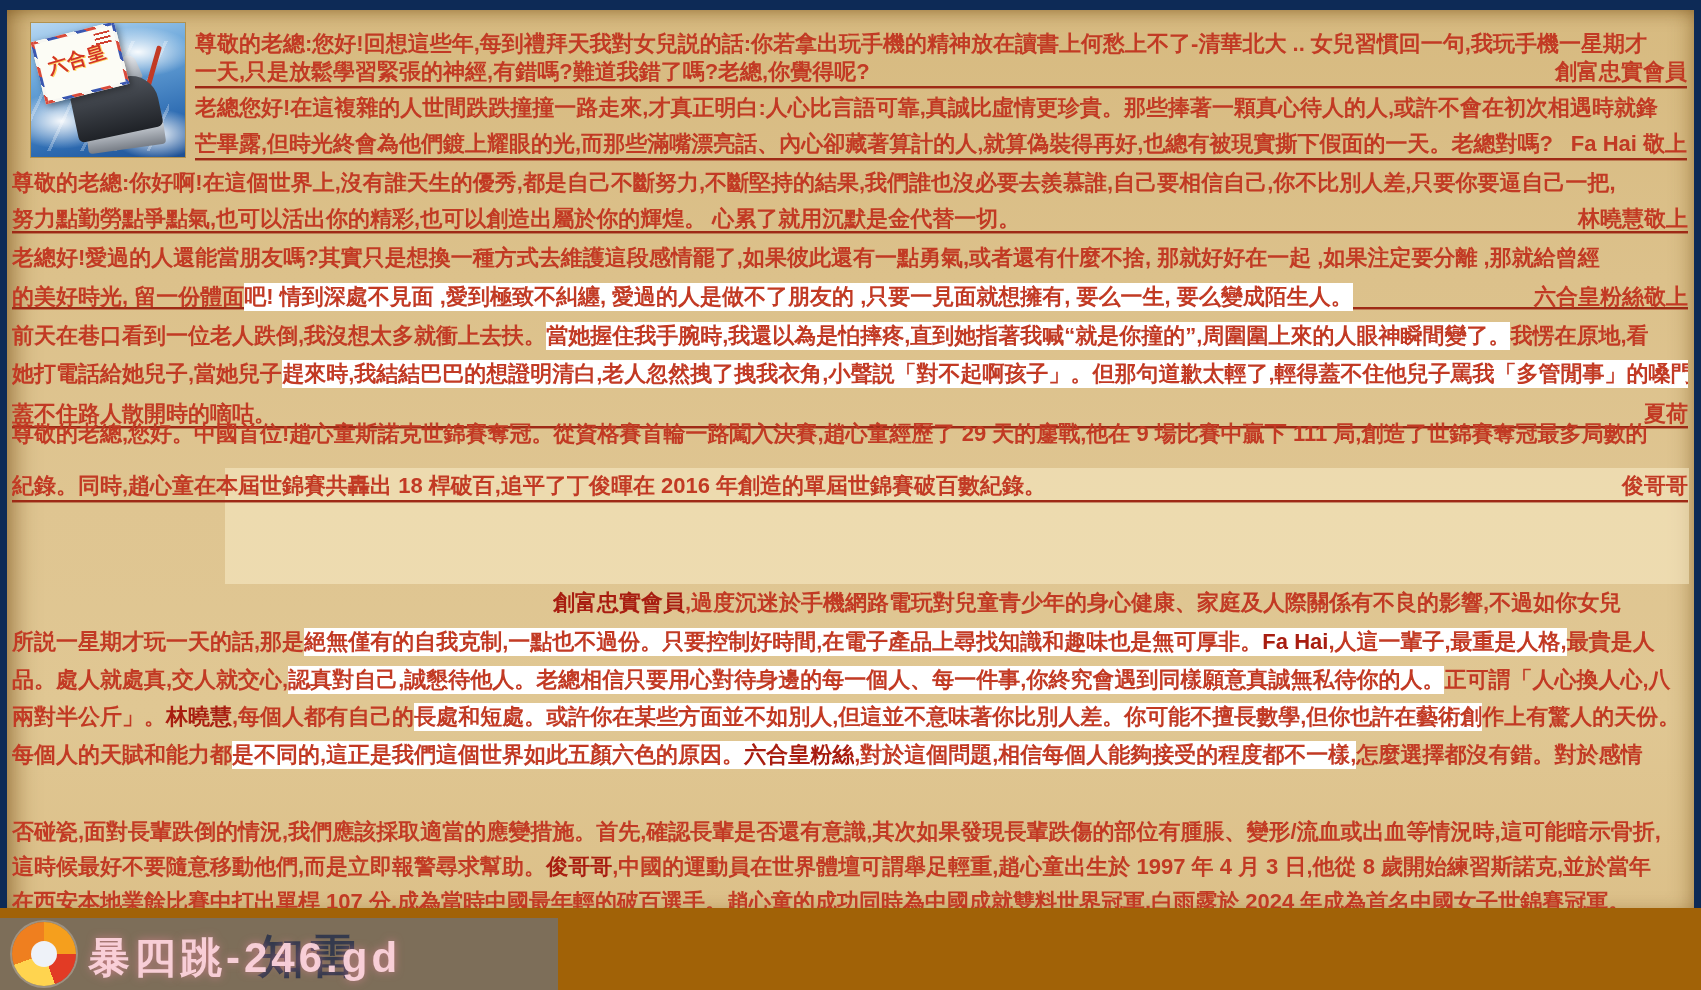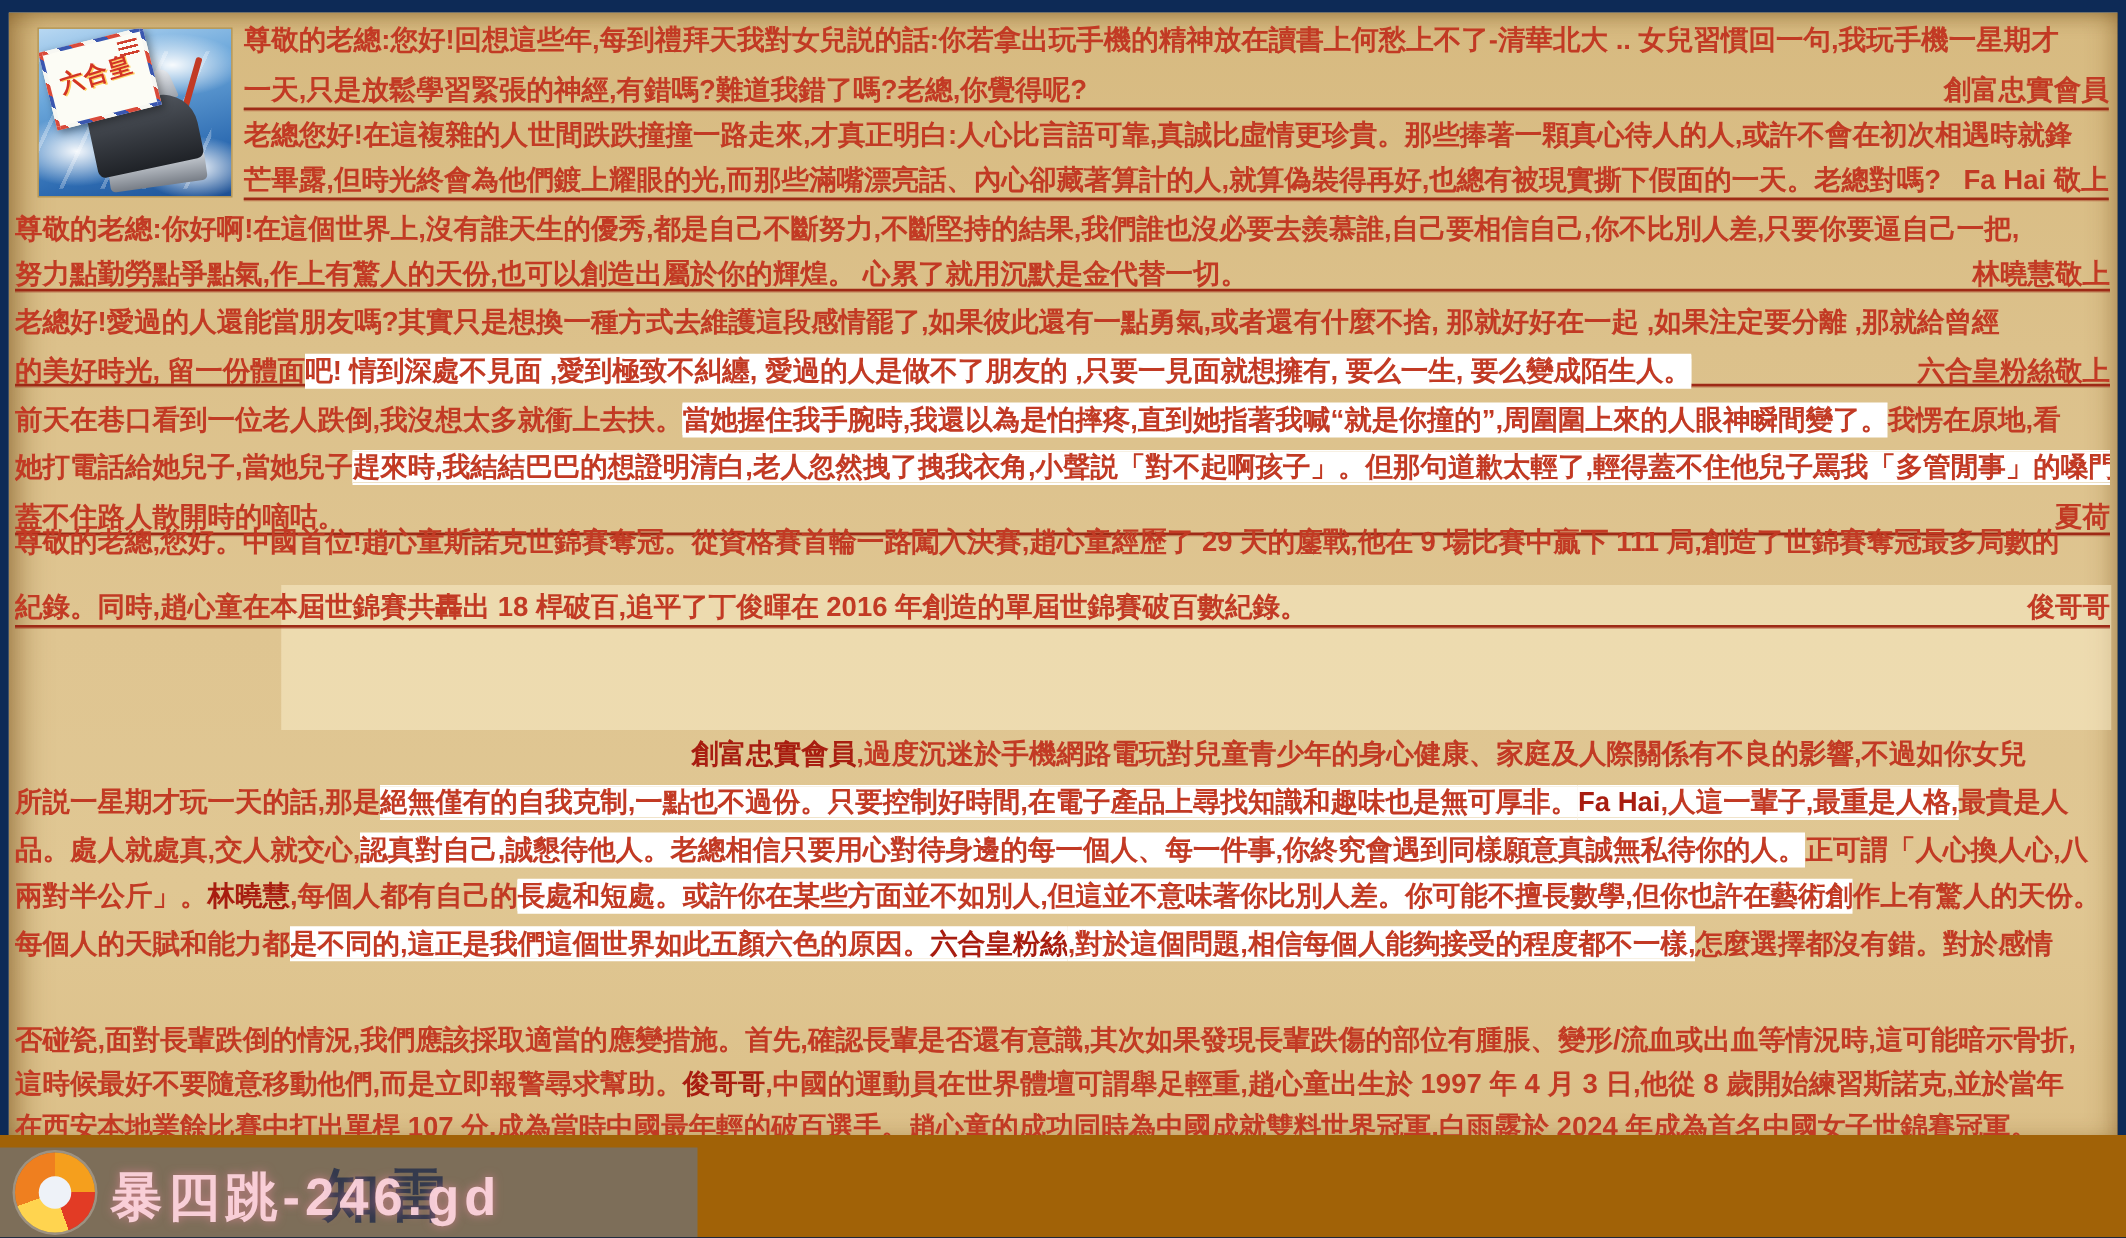--- a/index.html
+++ b/index.html
@@ -80,41 +80,41 @@
 
     <div class="band"></div>
 
     <div class="rule" style="left:188px;top:76px;width:1492px"></div>
     <div class="rule" style="left:188px;top:148px;width:1492px"></div>
     <div class="rule" style="left:5px;top:221px;width:1676px"></div>
     <div class="rule" style="left:5px;top:297px;width:1676px"></div>
     <div class="rule" style="left:5px;top:416px;width:1676px"></div>
     <div class="rule" style="left:5px;top:490px;width:1676px"></div>
 
-    <div class="ln" style="left:188px;top:8px;width:1492px">
+    <div class="ln" style="left:188px;top:20px;width:1492px">
       <span class="t"><span>尊敬的老總:您好!回想這些年,每到禮拜天我對女兒説的話:你若拿出玩手機的精神放在讀書上何愁上不了-清華北大 .. 女兒習慣回一句,我玩手機一星期才</span></span>
       </div>
     <div class="ln" style="left:188px;top:48px;width:1492px">
       <span class="t"><span>一天,只是放鬆學習緊張的神經,有錯嗎?難道我錯了嗎?老總,你覺得呢?</span></span>
       <span class="sig">創富忠實會員</span>
       </div>
 
     <div class="ln" style="left:188px;top:84px;width:1492px">
       <span class="t"><span>老總您好!在這複雜的人世間跌跌撞撞一路走來,才真正明白:人心比言語可靠,真誠比虛情更珍貴。那些捧著一顆真心待人的人,或許不會在初次相遇時就鋒</span></span>
       </div>
     <div class="ln" style="left:188px;top:120px;width:1492px">
       <span class="t"><span>芒畢露,但時光終會為他們鍍上耀眼的光,而那些滿嘴漂亮話、內心卻藏著算計的人,就算偽裝得再好,也總有被現實撕下假面的一天。老總對嗎?</span></span>
       <span class="sig">Fa Hai 敬上</span>
       </div>
 
     <div class="ln" style="left:5px;top:159px;width:1676px">
       <span class="t"><span>尊敬的老總:你好啊!在這個世界上,沒有誰天生的優秀,都是自己不斷努力,不斷堅持的結果,我們誰也沒必要去羨慕誰,自己要相信自己,你不比別人差,只要你要逼自己一把,</span></span>
       </div>
     <div class="ln" style="left:5px;top:195px;width:1676px">
-      <span class="t"><span>努力點勤勞點爭點氣,作上有驚人的天份,也可以創造出屬於你的輝煌。 心累了就用沉默是金代替一切。</span></span>
+      <span class="t"><span>努力點勤勞點爭點氣,也可以活出你的精彩,也可以創造出屬於你的輝煌。 心累了就用沉默是金代替一切。</span></span>
       <span class="sig">林曉慧敬上</span>
       </div>
 
     <div class="ln" style="left:5px;top:234px;width:1676px">
       <span class="t"><span>老總好!愛過的人還能當朋友嗎?其實只是想換一種方式去維護這段感情罷了,如果彼此還有一點勇氣,或者還有什麼不捨, 那就好好在一起 ,如果注定要分離 ,那就給曾經</span></span>
       </div>
     <div class="ln" style="left:5px;top:273px;width:1676px">
       <span class="t"><span>的美好時光, 留一份體面</span><span class="hl">吧! 情到深處不見面 ,愛到極致不糾纏, 愛過的人是做不了朋友的 ,只要一見面就想擁有, 要么一生, 要么變成陌生人。</span></span>
       <span class="sig">六合皇粉絲敬上</span>
       </div>

